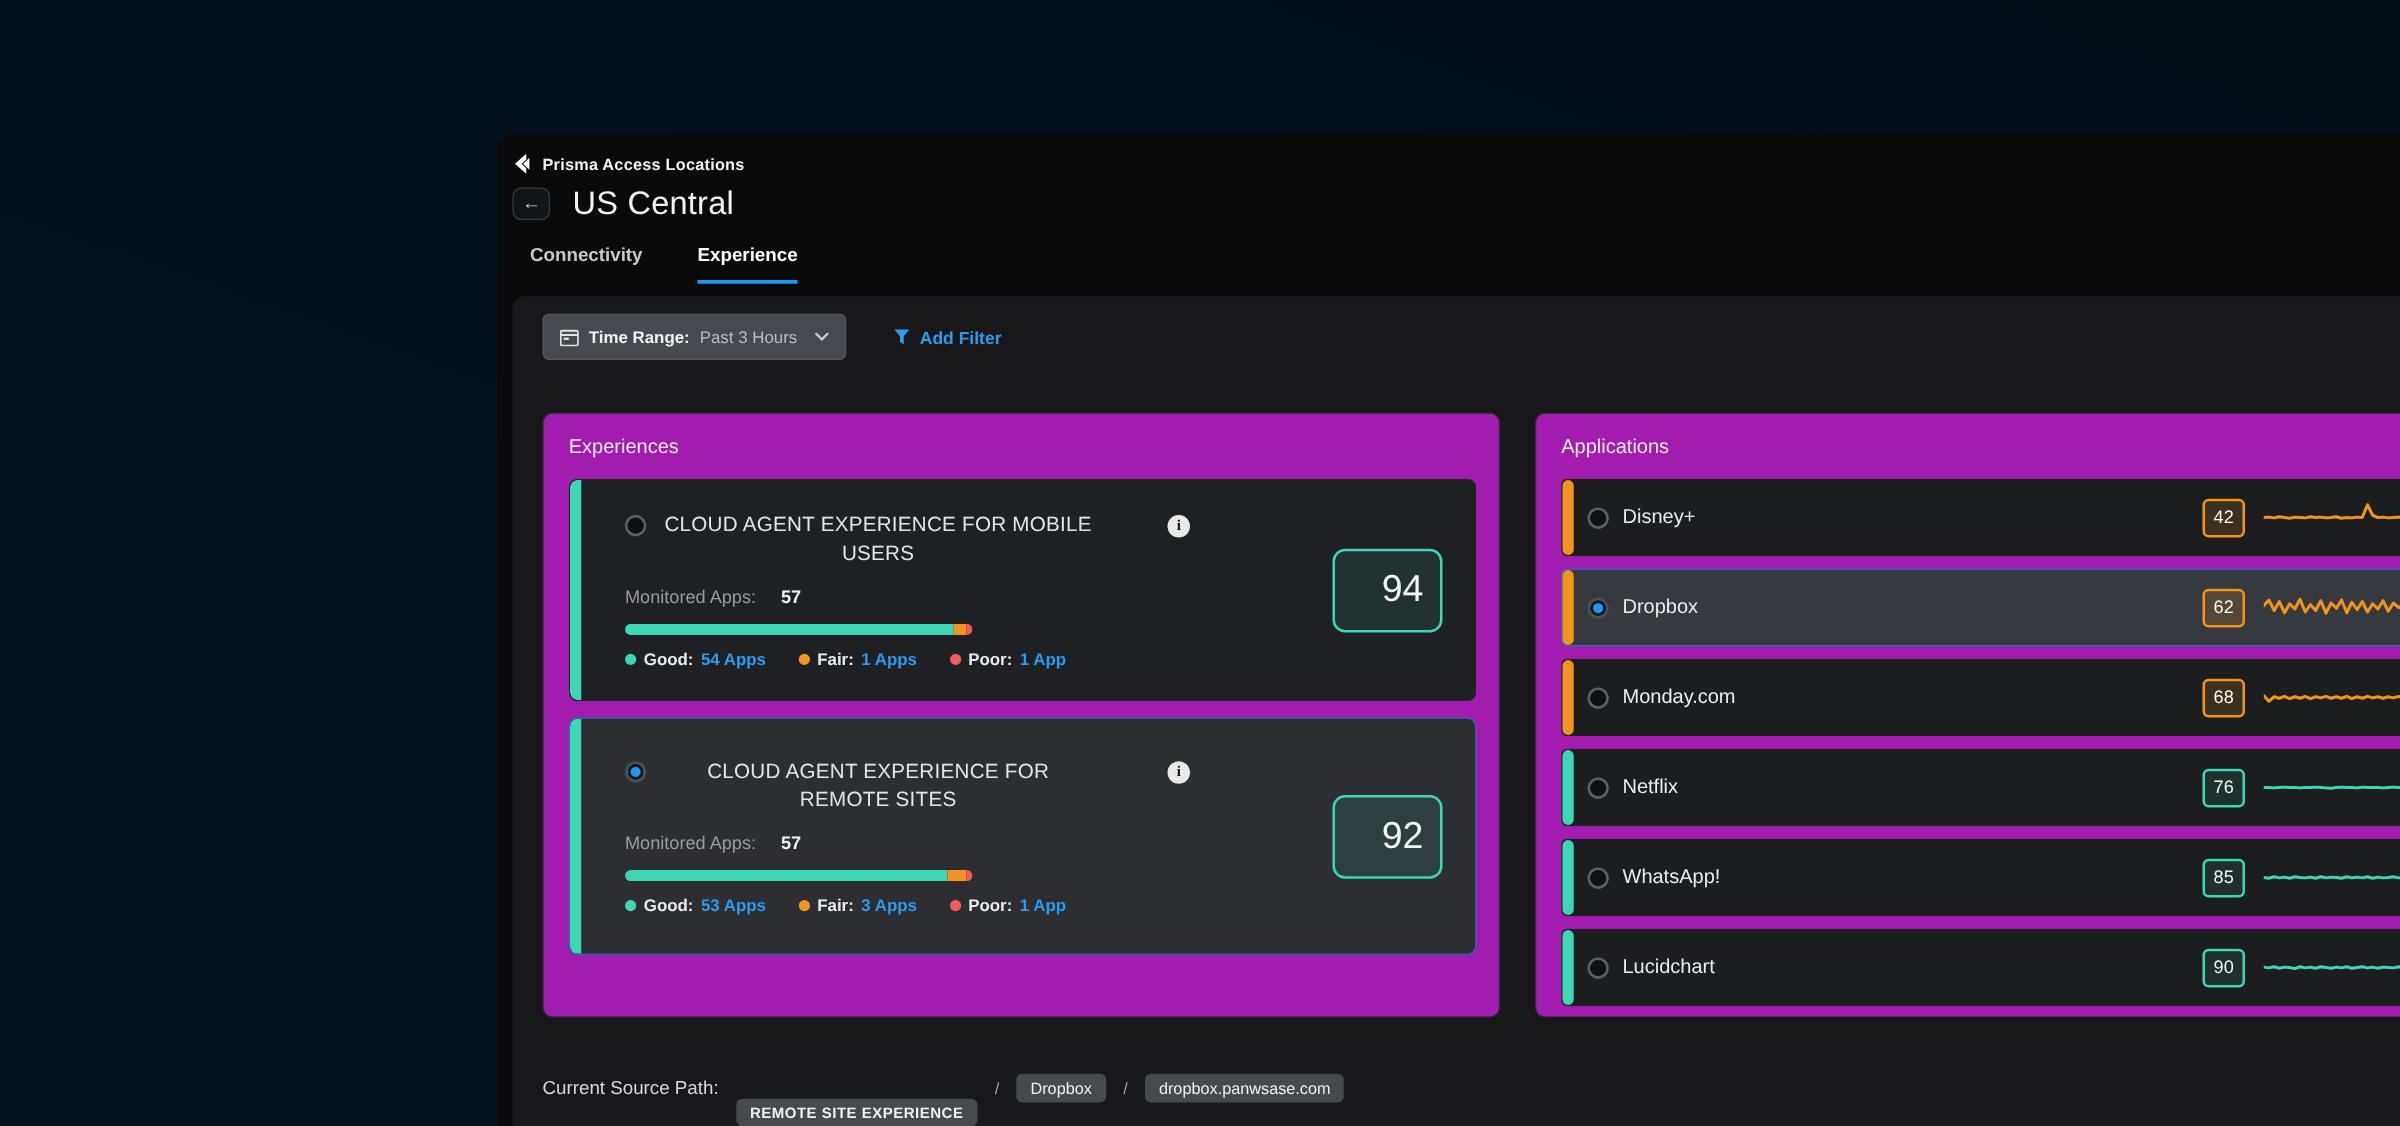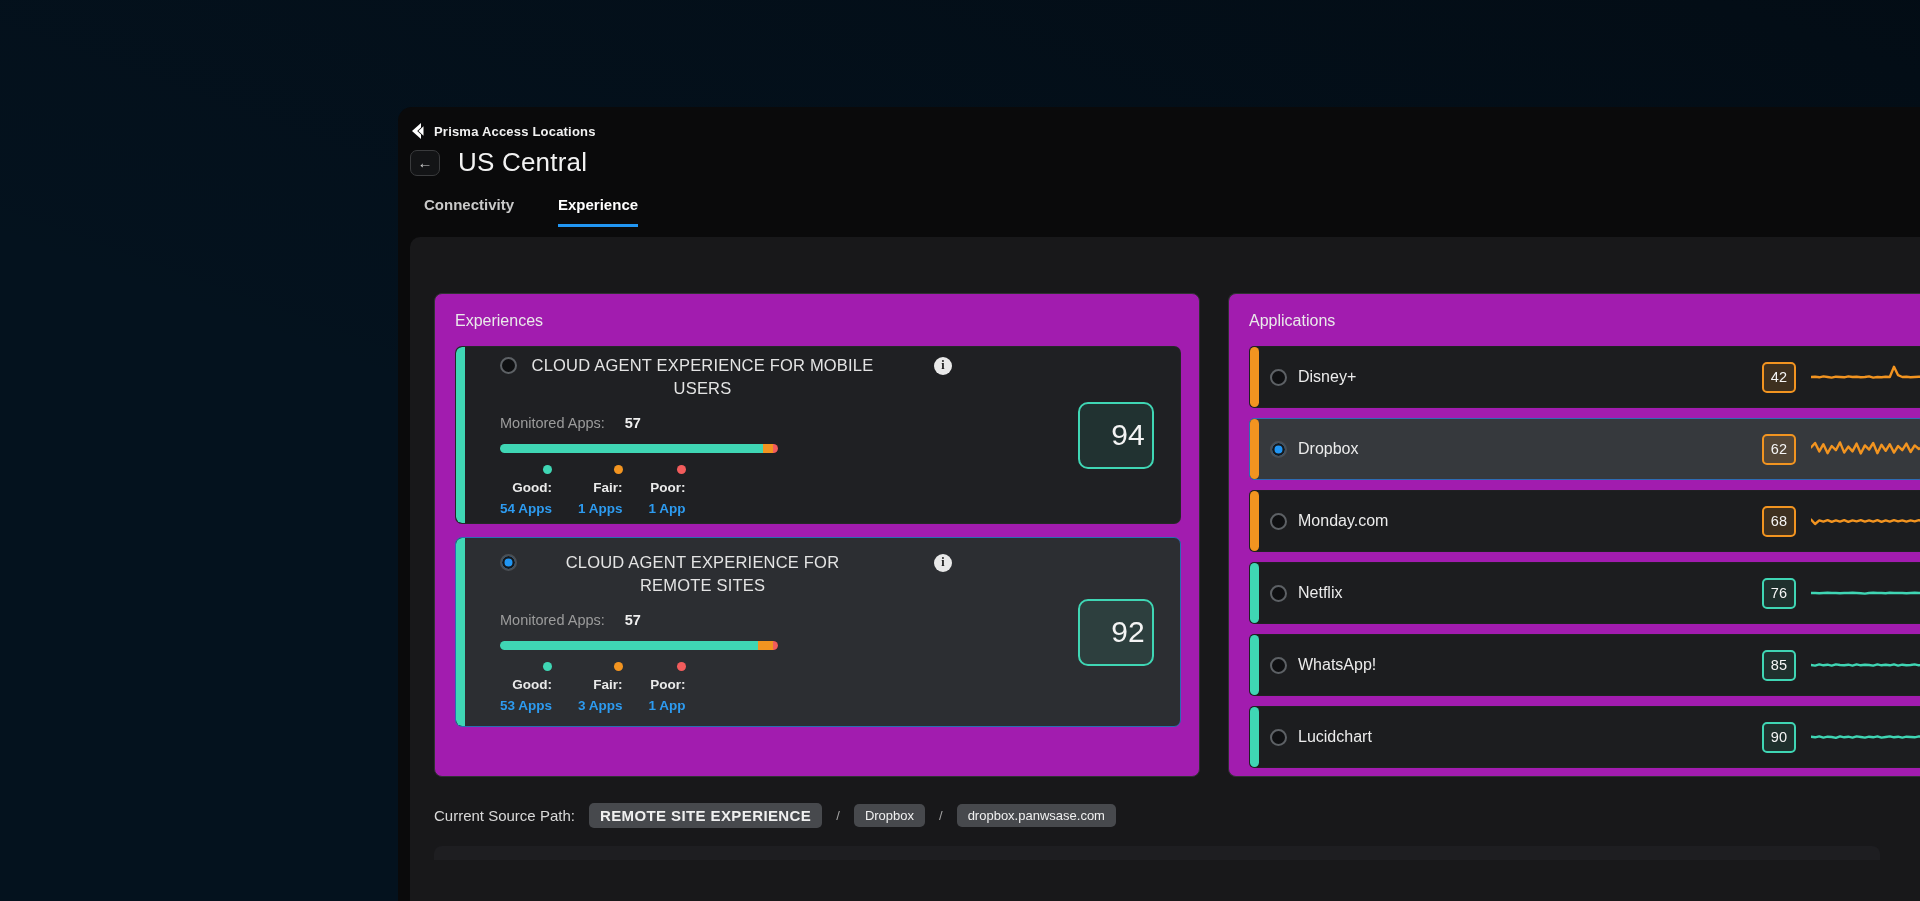--- a/index.html
+++ b/index.html
@@ -63,26 +63,26 @@
   .exp-head { display:flex; align-items:flex-start; gap:13px; }
   .exp-title { font-size:16.5px; font-weight:500; color:#e4e4e4; line-height:1.42; width:345px; letter-spacing:.2px;text-align:center; }
   .info-badge { width:18px; height:18px; border-radius:50%; background:#e9e9e9; color:#141414;
     font-size:12px; font-weight:700; font-family:"Liberation Serif","DejaVu Serif",serif;
     display:flex; align-items:center; justify-content:center; margin-top:3px; margin-left:46px; cursor:pointer; }
   .monitored { margin-top:15px; font-size:14.5px; color:#9c9c9c; }
   .monitored b { color:#f0f0f0; font-weight:700; margin-left:20px; }
   .dist-bar { margin-top:13px; width:278px; height:9px; border-radius:5px; overflow:hidden; display:flex; background:#0e0e0e; }
   .seg-good { background:var(--good); } .seg-fair { background:var(--fair); } .seg-poor { background:var(--poor); }
   .legend { margin-top:12px; display:flex; gap:26px; }
-  .leg-item { display:flex; align-items:flex-end; gap:6px; font-size:13.5px;flex-direction:column; }
+  .leg-item { display:flex; align-items:center; gap:6px; font-size:13.5px; }
   .leg-dot { width:9px; height:9px; border-radius:50%; }
   .leg-dot.good { background:var(--good); } .leg-dot.fair { background:var(--fair); } .leg-dot.poor { background:var(--poor); }
   .leg-label { color:#eaeaea; font-weight:600; }
   .leg-value { color:var(--link); font-weight:600; cursor:pointer; }
-  .score-box { flex:0 0 auto; width:76px; height:67px; border:2px solid var(--good); border-radius:10px;
+  .score-box { flex:0 0 auto; width:88px; height:67px; border:2px solid var(--good); border-radius:10px;
     background:rgba(63,214,180,0.10); display:flex; align-items:center; justify-content:center;
     font-size:30px; color:#f4f4f4; margin-left:20px;padding-left:24px; }
 
   
   .radio { width:17px; height:17px; border-radius:50%; border:2px solid #5d6165; background:#0f1012;
     flex:0 0 auto; margin-top:3px; cursor:pointer; }
   .radio.checked { background:var(--blue); box-shadow:inset 0 0 0 2.5px #16181b; border-color:#4a4e53; }
 
   
   .app-rows { padding:2px 0 18px 20px; display:flex; flex-direction:column; gap:10px; }
@@ -97,21 +97,21 @@
     font-size:14.5px; color:#f5f5f5; background:var(--badge-bg, rgba(255,255,255,0.05)); }
   .app-row.fair .app-badge { --badge-bg:rgba(242,148,32,0.16); }
   .app-row.good .app-badge { --badge-bg:rgba(63,214,180,0.10); }
   .spark { margin-left:15px; flex:0 0 auto; }
   .spark polyline { fill:none; stroke:var(--accent); stroke-width:2.4; stroke-linejoin:round; stroke-linecap:round; }
 
   
   .src-row { display:flex; align-items:center; margin-top:26px; gap:14px; }
   .src-label { font-size:15px; color:#d8d8d8; }
   .src-pill { background:#47494d; border-radius:5px; padding:4px 11px; color:#f0f0f0; font-size:13px; }
-  .src-pill.first { font-size:15px; font-weight:700; letter-spacing:.4px; }
+  .src-pill.first { font-size:12px; font-weight:700; letter-spacing:.4px;margin-top:39px; }
   .src-sep { color:#a5a5a5; font-size:13px; }
   .bottom-sliver { margin-top:18px; margin-right:40px; height:14px; background:#1e1e21; border-radius:8px 8px 0 0; }
 
   :root { --blue:#2196F3; --link:#2D9BF0; --good:#3FD6B4; --fair:#F29420; --poor:#F25C5C; }
 </style>
 </head>
 <body>
 
 <div class="backdrop"></div>
 
@@ -133,20 +133,40 @@
     </div>
   </div>
 
   <div class="tabs">
     <div class="tab">Connectivity</div>
     <div class="tab active">Experience</div>
   </div>
 
   <div class="content">
 
+    <div class="filter-row">
+      <div class="time-pill">
+        <svg class="cal" width="15" height="14" viewBox="0 0 15 14">
+          <rect x="0.5" y="1.5" width="14" height="12" rx="1.5" fill="none" stroke="#e2e2e2" stroke-width="1.6"></rect>
+          <line x1="0.5" y1="5" x2="14.5" y2="5" stroke="#e2e2e2" stroke-width="1.6"></line>
+          <rect x="3" y="7" width="4" height="2" fill="#e2e2e2"></rect>
+        </svg>
+        <span class="time-label">Time Range:</span>
+        <span class="time-value">Past 3 Hours</span>
+        <svg class="chev" width="11" height="7" viewBox="0 0 11 7">
+          <polyline points="1,1 5.5,5.5 10,1" fill="none" stroke="#cfcfcf" stroke-width="1.8" stroke-linecap="round"></polyline>
+        </svg>
+      </div>
+      <div class="add-filter">
+        <svg width="13" height="13" viewBox="0 0 13 13">
+          <path d="M0.5 0.5 H12.5 L8 6 V12.5 L5 10.6 V6 Z" fill="#2D9BF0"></path>
+        </svg>
+        <span>Add Filter</span>
+      </div>
+    </div>
 
     <div class="panels">
 
       <div class="panel panel-exp">
         <div class="panel-title">Experiences</div>
         <div class="cards">
 
           <div class="exp-card">
             <div class="exp-accent"></div>
             <div class="exp-left">

